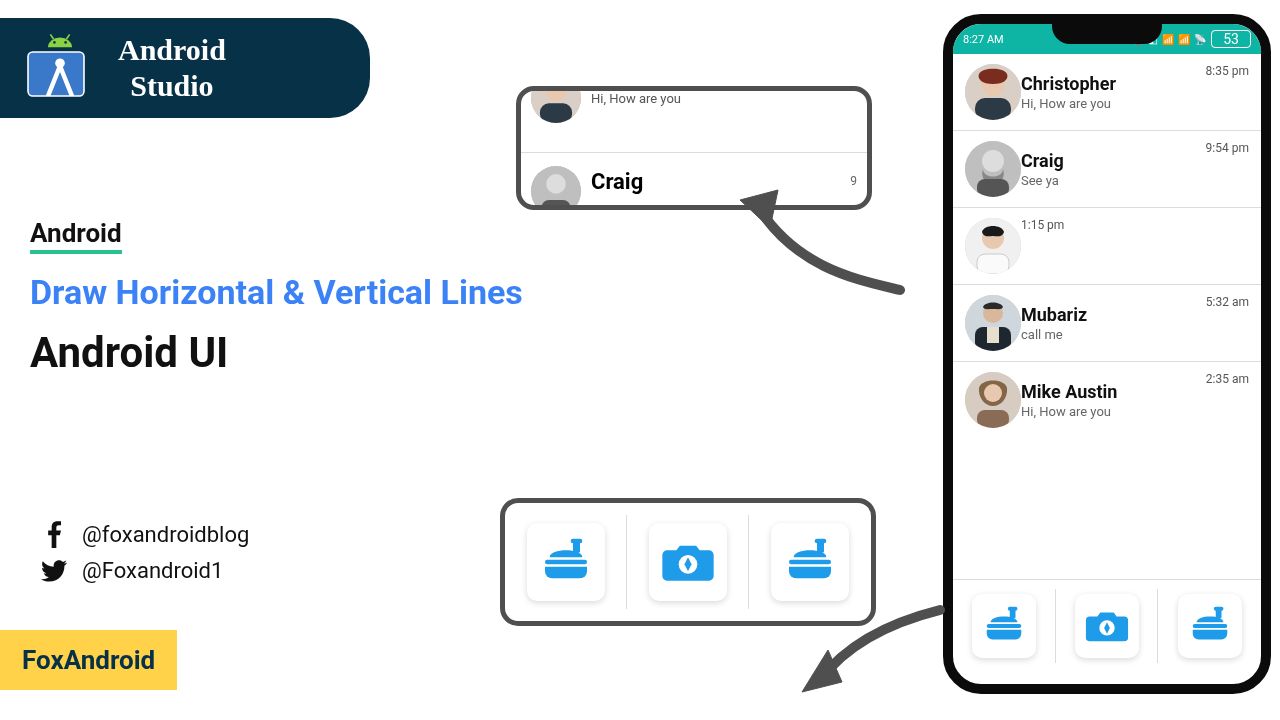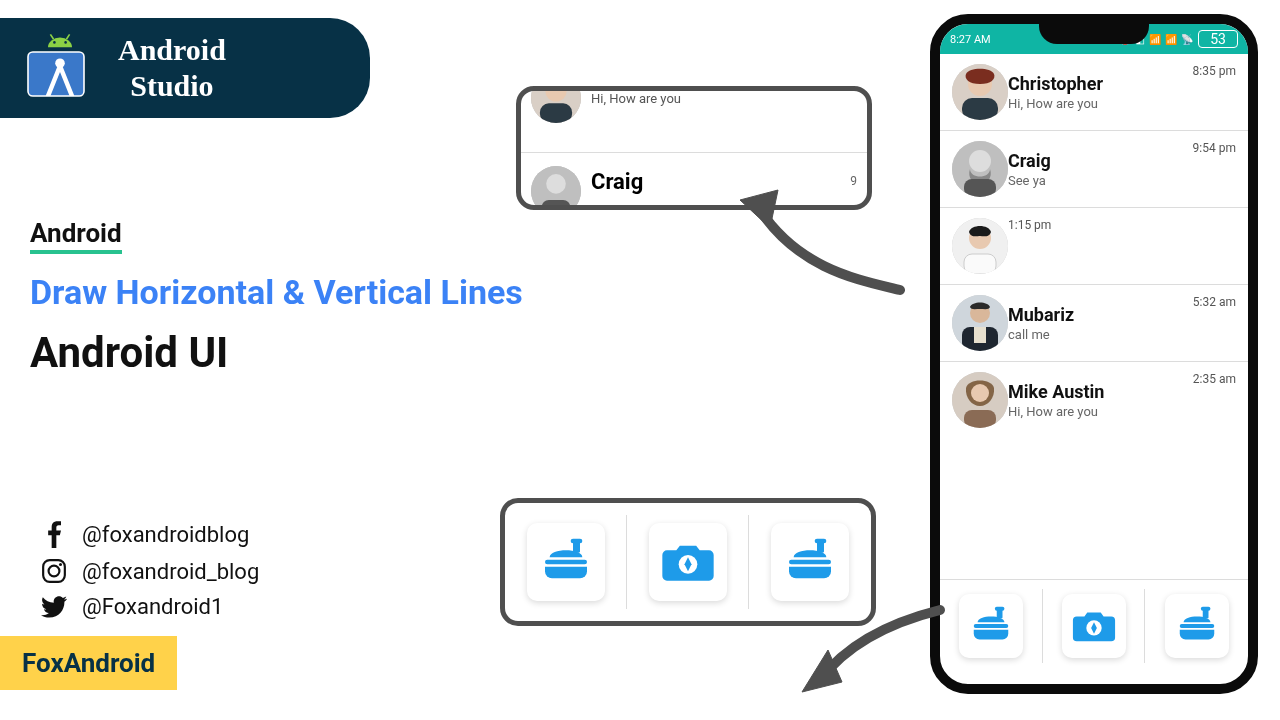--- a/index.html
+++ b/index.html
@@ -83,34 +83,34 @@
     font-size: 22px;
     color: #111;
   }
   .social-row .sicon { width: 28px; display:flex; justify-content:center; }
 
   
   .brand {
     position: absolute;
     left: 0;
     bottom: 30px;
-    height: 54px;
+    height: 60px;
     background: #ffd24a;
     padding: 0 22px;
     display: flex;
     align-items: center;
     font-weight: 700;
     font-size: 26px;
     color: #073146;
   }
 
   
   .phone {
     position: absolute;
-    right: 22px;
+    right: 9px;
     top: 14px;
     width: 328px;
     height: 680px;
     background: #fff;
     border: 10px solid #0b0b0b;
     border-radius: 38px;
     overflow: hidden;
   }
   .phone::before { 
     content: "";
@@ -264,30 +264,20 @@
 </div>
 
 <div class="socials">
   <div class="social-row">
     <span class="sicon">
       <svg width="18" height="28" viewBox="0 0 12 24">
           <path d="M8 24V13h3l1-4H8V6.5C8 5.3 8.4 4.5 10 4.5h2V1C11 1 10 1 8.8 1 5.9 1 4 2.8 4 6v3H1v4h3v11z" fill="#111"></path>
         </svg>
     </span>
     <span>@foxandroidblog</span>
-  </div>
-  <div class="social-row">
-    <span class="sicon">
-      <svg width="26" height="26" viewBox="0 0 24 24">
-          <rect x="2" y="2" width="20" height="20" rx="6" fill="none" stroke="#111" stroke-width="2"></rect>
-          <circle cx="12" cy="12" r="5" fill="none" stroke="#111" stroke-width="2"></circle>
-          <circle cx="18" cy="6" r="1.4" fill="#111"></circle>
-        </svg>
-    </span>
-    <span>@foxandroid_blog</span>
   </div>
   <div class="social-row">
     <span class="sicon">
       <svg width="26" height="22" viewBox="0 0 24 20">
           <path d="M24 2.3c-.9.4-1.8.7-2.8.8 1-.6 1.8-1.6 2.1-2.7-1 .6-2 1-3.1 1.2C19.3.6 18 0 16.6 0c-2.7 0-4.9 2.2-4.9 5 0 .4 0 .8.1 1.1C7.7 5.9 4.1 3.9 1.7.9 1.2 1.7 1 2.6 1 3.6c0 1.7.9 3.2 2.2 4.1-.8 0-1.6-.3-2.2-.6v.1c0 2.4 1.7 4.4 3.9 4.8-.4.1-.8.2-1.3.2-.3 0-.6 0-.9-.1.6 2 2.4 3.4 4.6 3.4-1.7 1.3-3.8 2.1-6.1 2.1H0c2.2 1.4 4.8 2.2 7.6 2.2 9.1 0 14-7.5 14-14v-.6c1-.7 1.8-1.6 2.4-2.6z" fill="#111"></path>
         </svg>
     </span>
     <span>@Foxandroid1</span>
   </div>
 </div>

